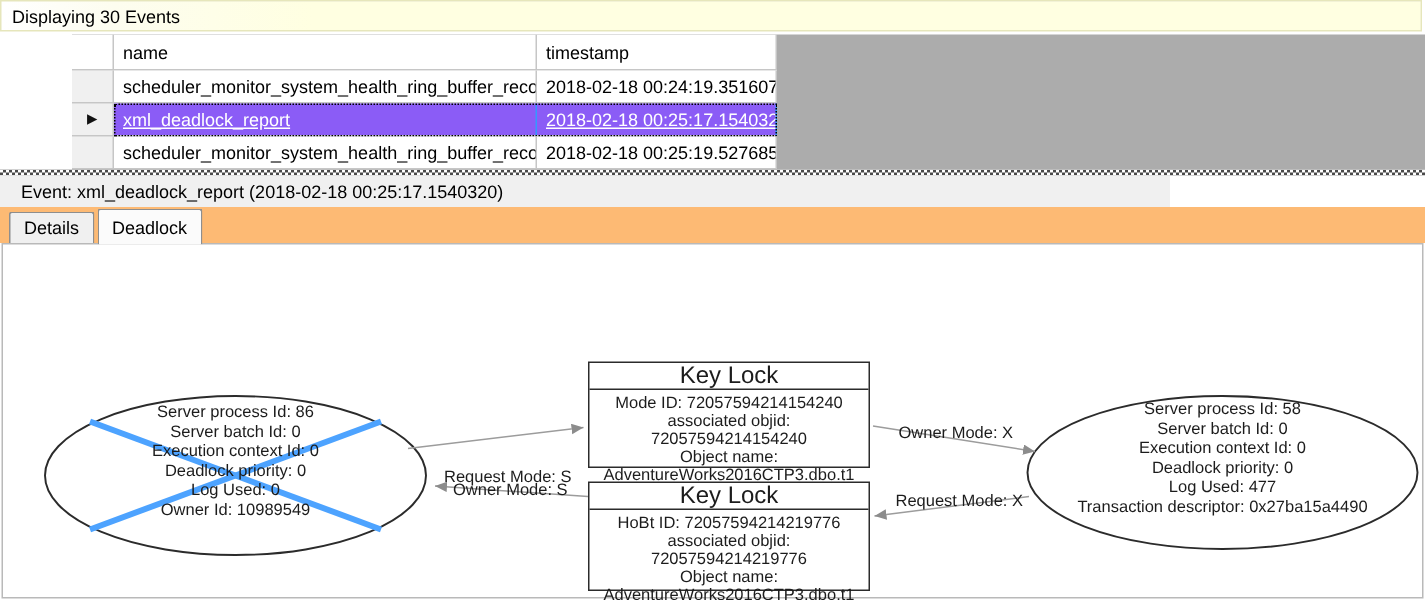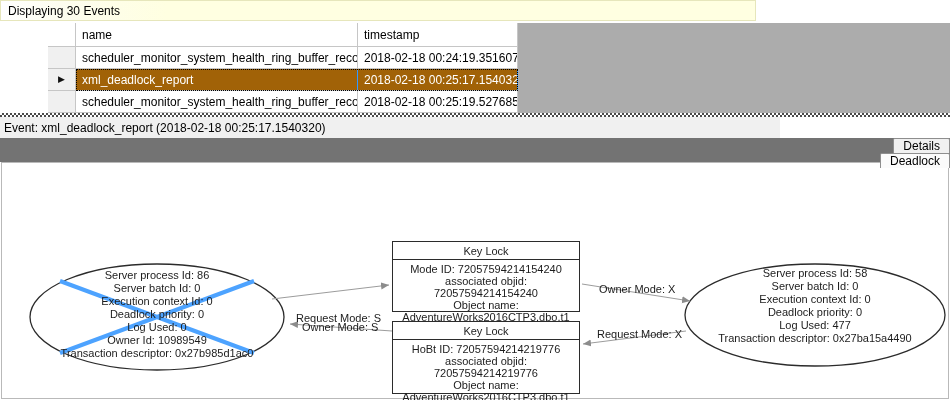--- a/index.html
+++ b/index.html
@@ -3,21 +3,21 @@
 <meta charset="utf-8">
 <style>
   html,body{margin:0;padding:0;background:#fff;}
   body{
     width:950px;height:400px;overflow:hidden;position:relative;
     font-family:"Liberation Sans","DejaVu Sans",sans-serif;
     font-size:12px;color:#000;
   }
   
   .info-bar{
-    position:absolute;left:0;top:0;width:756px;height:21px;
+    position:absolute;left:0;top:0;width:948px;height:21px;
     background:linear-gradient(to right,#ffffff 0%,#fdfdef 8%,#ffffe1 22%,#ffffe1 100%);
     border:1px solid #e6e6bb;
     display:flex;align-items:center;padding-left:7px;box-sizing:border-box;
   }
   
   .grid{
     position:absolute;left:0;top:23px;width:950px;height:90px;
     background:#acacac;overflow:hidden;margin-left:48px;
   }
   .grid-row{display:flex;width:470px;}
@@ -27,37 +27,37 @@
     padding-left:6px;white-space:nowrap;overflow:hidden;
   }
   .sel-cell{width:28px;background:#f0f0f0;padding-left:0;justify-content:center;}
   .name-cell{width:282px;}
   .ts-cell{width:160px;}
   .head .cell{height:24px;background:#fff;}
   .body-row .cell{height:22px;}
   .sel-wrap{display:flex;}
   .row-selected .sel-wrap{outline:1px dotted #000;outline-offset:-1px;}
   .row-selected .name-cell,.row-selected .ts-cell{
-    background:#a16207;color:#fff;border-right-color:#3399ff;border-bottom-color:#c6c6c6;
+    background:#8b5cf6;color:#fff;border-right-color:#3399ff;border-bottom-color:#c6c6c6;text-decoration:underline;
   }
   .arrow-glyph{font-size:9px;line-height:1;color:#111;}
   
   .splitter{
     position:absolute;left:0;top:113px;width:950px;height:4px;
     background:repeating-conic-gradient(#4a4a4a 0% 25%,#ffffff 0% 50%) 0 0/4px 4px;
   }
   
   .event-bar{
     position:absolute;left:0;top:117px;width:780px;height:21px;background:#f0f0f0;
-    display:flex;align-items:center;padding-left:4px;box-sizing:border-box;
+    display:flex;align-items:center;padding-left:14px;box-sizing:border-box;
   }
   
   .tab-strip{
-    position:absolute;left:0;top:138px;width:950px;height:24px;background:#737373;
-    display:flex;align-items:flex-end;padding-left:6px;box-sizing:border-box;flex-direction:column;
+    position:absolute;left:0;top:138px;width:950px;height:24px;background:#fdba74;
+    display:flex;align-items:flex-end;padding-left:6px;box-sizing:border-box;
   }
   .tab{
     border:1px solid #8e8e8e;border-bottom:none;border-radius:2px 2px 0 0;
     padding:0 9px;display:flex;align-items:center;cursor:default;
   }
   .tab-inactive{height:20px;background:#f0f0f0;margin-bottom:0;}
   .tab-active{height:23px;background:#fbfbfb;margin-bottom:-1px;position:relative;z-index:2;margin-left:2px;}
   
   .pane{
     position:absolute;left:1px;top:162px;width:948px;height:237px;background:#fff;
@@ -67,21 +67,21 @@
   .graph svg{position:absolute;left:0;top:0;z-index:0;}
   .node-text{
     position:absolute;z-index:1;text-align:center;
     font-size:11px;line-height:13px;color:#1c1c1c;
   }
   .lock-box{
     position:absolute;z-index:1;background:#fff;border:1px solid #2b2b2b;box-sizing:border-box;
   }
   .lock-title{
     height:17px;border-bottom:1px solid #2b2b2b;display:flex;align-items:center;justify-content:center;
-    font-size:11px;color:#1c1c1c;
+    font-size:16px;color:#1c1c1c;
   }
   .lock-body{padding-top:3px;text-align:center;font-size:11px;line-height:12px;color:#1c1c1c;}
   .edge-label{position:absolute;z-index:1;font-size:11px;color:#1c1c1c;white-space:nowrap;}
 </style>
 </head>
 <body>
 
 <div class="info-bar">
   <span>Displaying 30 Events</span>
 </div>
@@ -146,21 +146,20 @@
       <line x1="684" y1="168" x2="581" y2="181" stroke="#9c9c9c" stroke-width="1" marker-end="url(#arrowhead)"></line>
     </svg>
 
     <div class="node-text" style="left:45px;top:106px;width:220px;">
       <div>Server process Id: 86</div>
       <div>Server batch Id: 0</div>
       <div>Execution context Id: 0</div>
       <div>Deadlock priority: 0</div>
       <div>Log Used: 0</div>
       <div>Owner Id: 10989549</div>
-      <div>Transaction descriptor: 0x27b985d1ac0</div>
     </div>
 
     <div class="node-text" style="left:697px;top:104px;width:232px;">
       <div>Server process Id: 58</div>
       <div>Server batch Id: 0</div>
       <div>Execution context Id: 0</div>
       <div>Deadlock priority: 0</div>
       <div>Log Used: 477</div>
       <div>Transaction descriptor: 0x27ba15a4490</div>
     </div>

